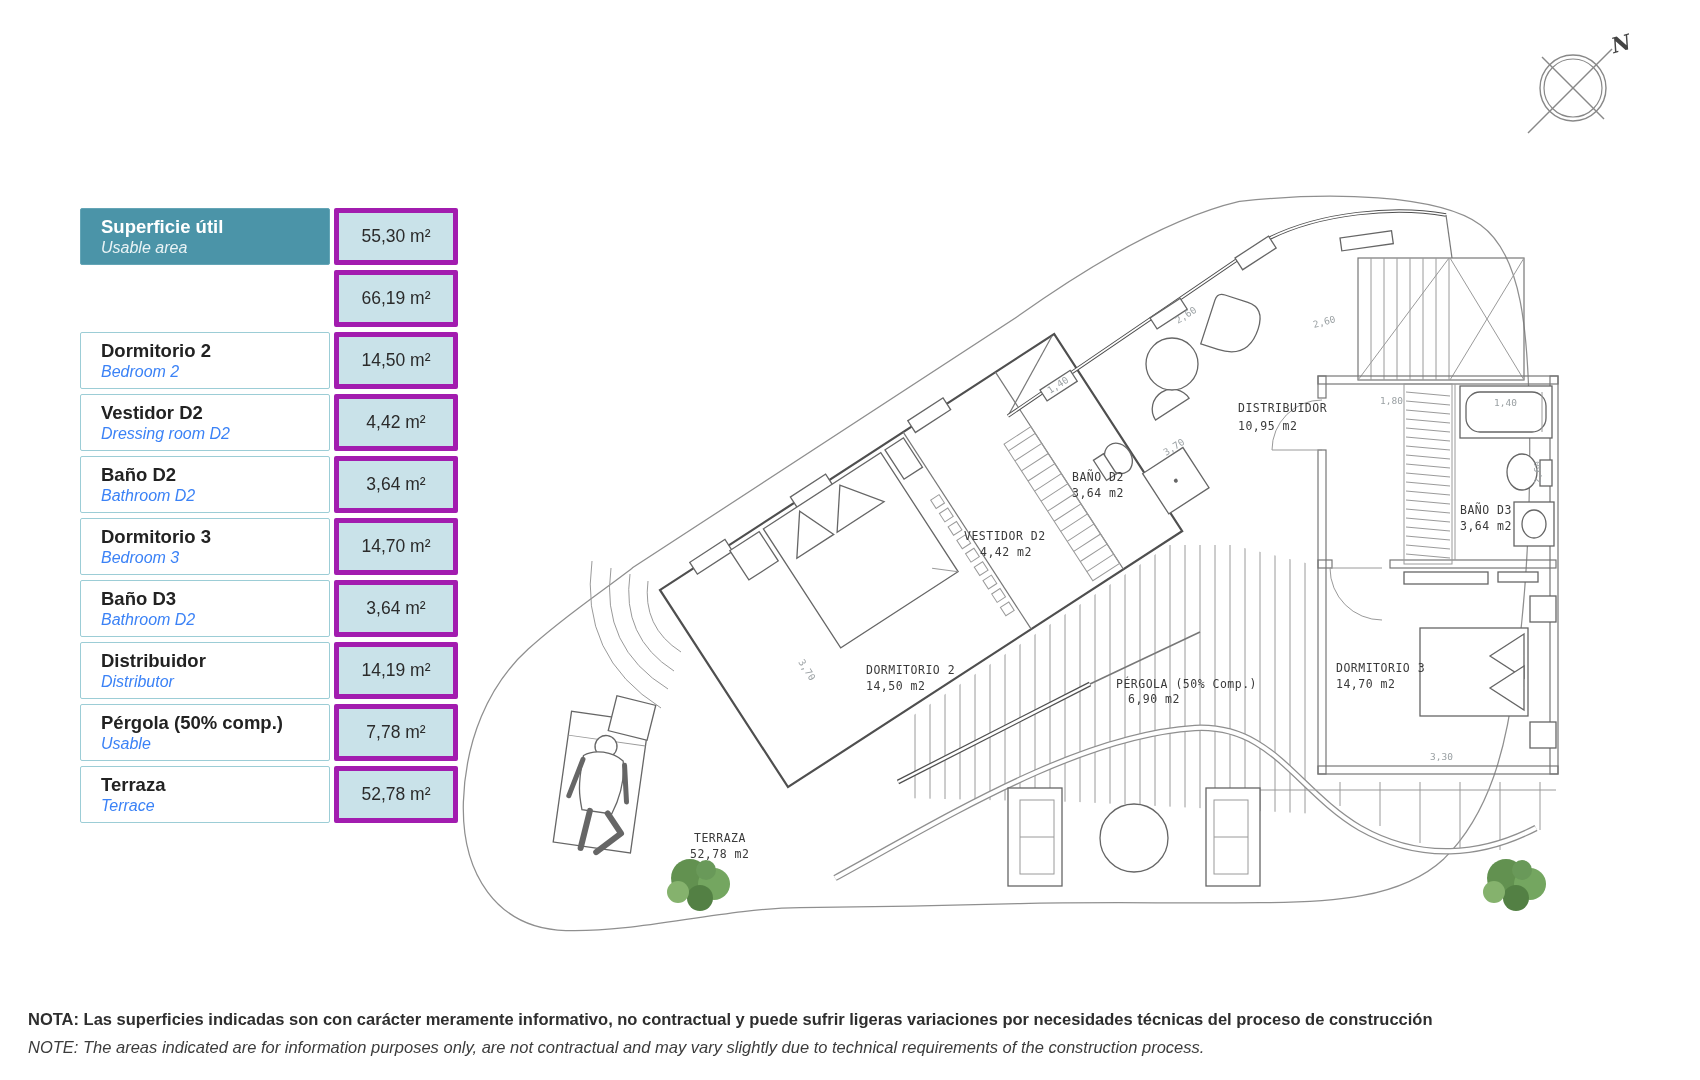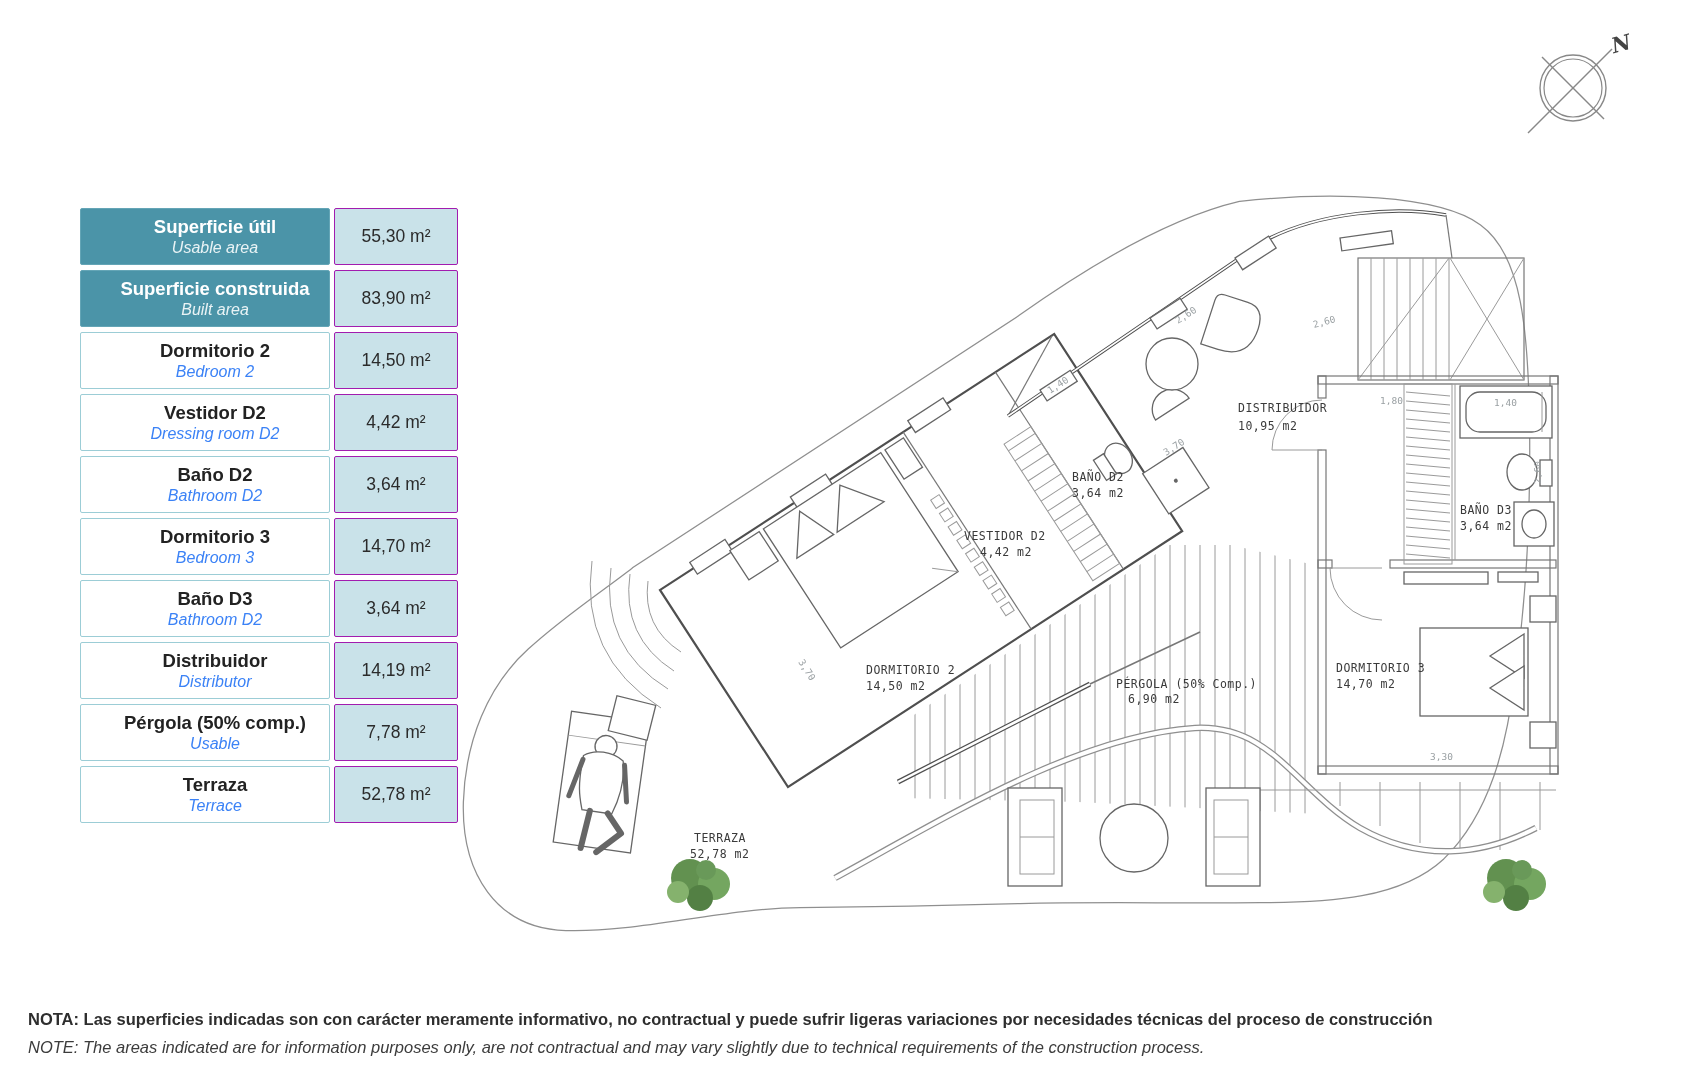--- a/index.html
+++ b/index.html
@@ -3,26 +3,26 @@
 <meta charset="utf-8">
 <style>
   html,body{margin:0;padding:0;background:#ffffff;}
   .page{position:relative;width:1700px;height:1080px;background:#ffffff;overflow:hidden;
         font-family:"Liberation Sans", sans-serif;}
   
   .title{position:absolute;left:78px;top:80px;white-space:nowrap;}
   .title .es{font-size:46px;font-weight:600;color:#8b7157;letter-spacing:.5px;}
   .title .en{font-size:46px;font-weight:600;font-style:italic;color:#a2ba97;margin-left:26px;}
   
-  .trow{position:absolute;left:80px;width:378px;height:57px;text-align:center;}
+  .trow{position:absolute;left:80px;width:378px;height:57px;}
   .lcell{position:absolute;left:0;top:0;width:250px;height:57px;box-sizing:border-box;
          background:#ffffff;border:1.5px solid #9ccdd6;border-radius:2px;
          padding:6px 0 0 20px;}
   .vcell{position:absolute;left:254px;top:0;width:124px;height:57px;box-sizing:border-box;
-         background:#c9e2e9;border:1px solid #a21caf;border-radius:2px;
+         background:#c9e2e9;border:5px solid #a21caf;border-radius:2px;
          display:flex;align-items:center;justify-content:center;
          font-size:17.5px;color:#2b2b2b;}
   .lcell .es{font-size:18.5px;font-weight:bold;color:#222;line-height:23px;}
   .lcell .en{font-size:16px;font-style:italic;color:#3b82f6;line-height:20px;}
   .trow.hdr .lcell{background:#4b94a8;border:1px solid #64a5b6;}
   .trow.hdr .lcell .es{color:#ffffff;}
   .trow.hdr .lcell .en{color:#e9f3f5;}
   
   .note-es{position:absolute;left:28px;top:1010px;font-size:16.5px;font-weight:700;color:#2e2e2e;}
   .note-en{position:absolute;left:28px;top:1038px;font-size:16.5px;font-style:italic;color:#3c3c3c;}
@@ -289,25 +289,21 @@
 
   <div>
     <div class="trow hdr" style="top:208px">
       <div class="lcell">
           <div class="es">Superficie útil</div>
           <div class="en">Usable area</div>
         </div>
       <div class="vcell">55,30 m²</div>
     </div>
     <div class="trow hdr" style="top:270px">
-      <div class="lcell">
-          <div class="es">Superficie construida</div>
-          <div class="en">Built area</div>
-        </div>
-      <div class="vcell">83,90 m²</div>
+      <div class="vcell">66,19 m²</div>
     </div>
     <div class="trow" style="top:332px">
       <div class="lcell">
           <div class="es">Dormitorio 2</div>
           <div class="en">Bedroom 2</div>
         </div>
       <div class="vcell">14,50 m²</div>
     </div>
     <div class="trow" style="top:394px">
       <div class="lcell">

